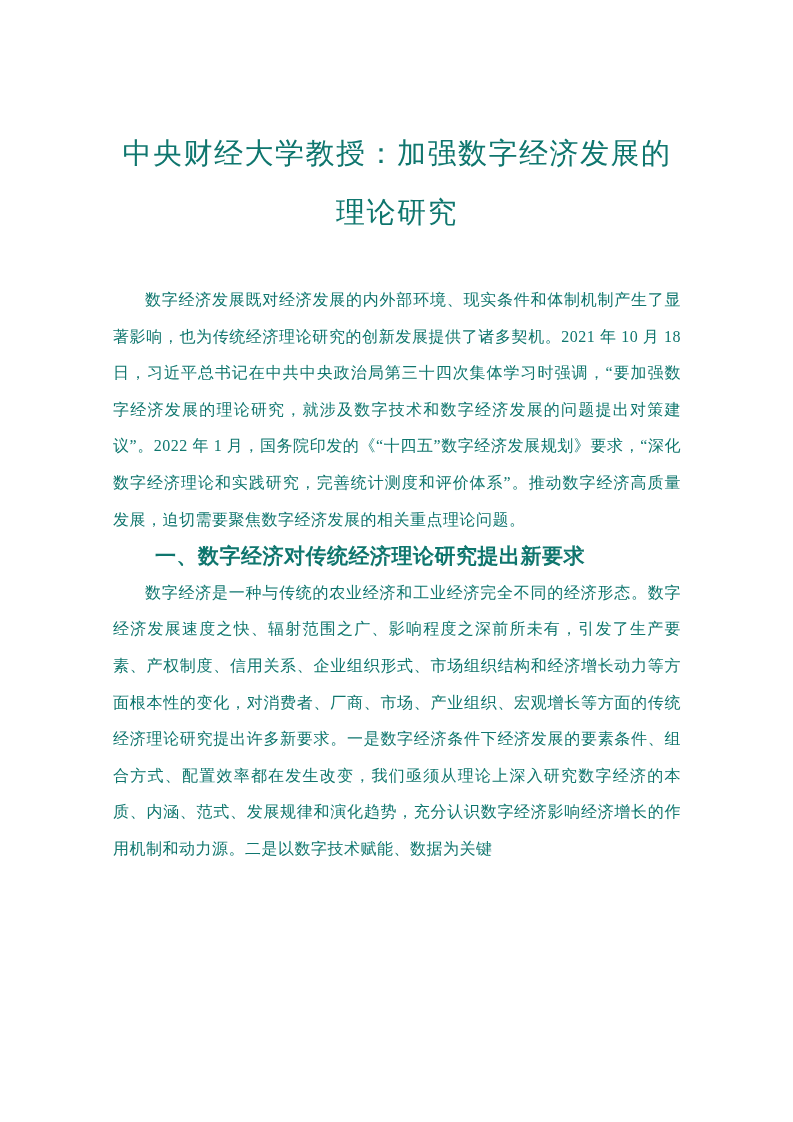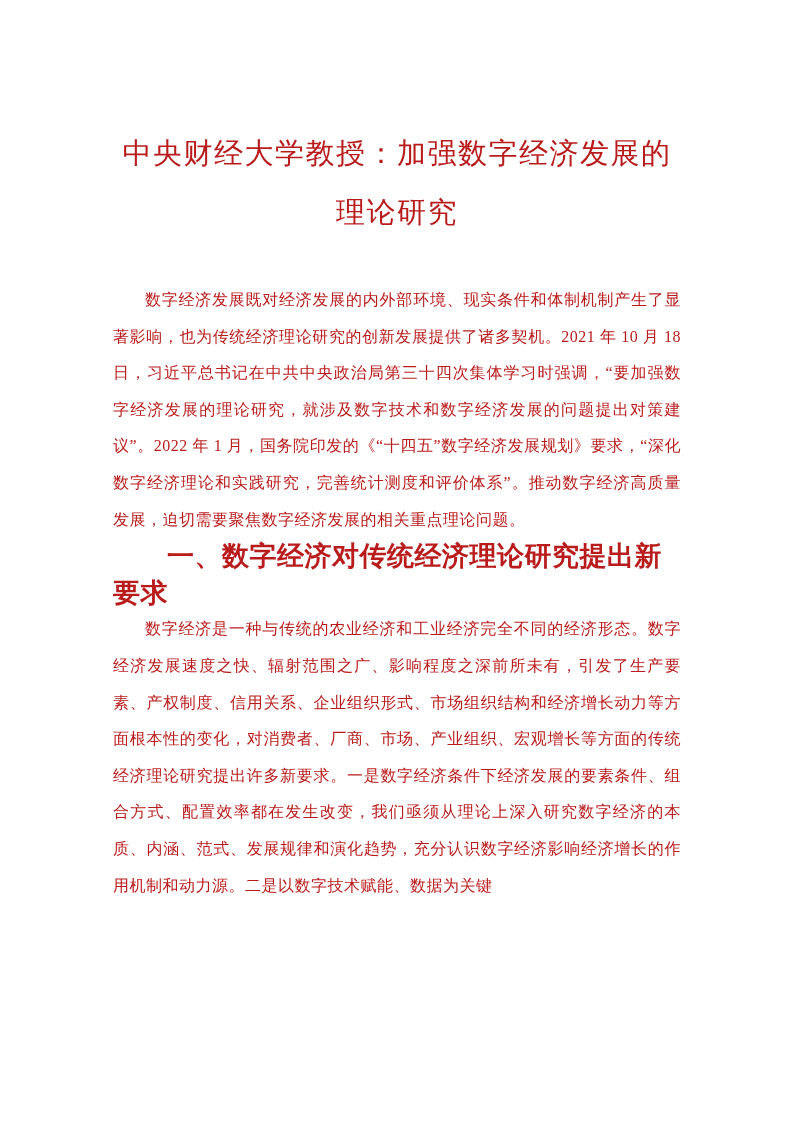--- a/index.html
+++ b/index.html
@@ -8,21 +8,21 @@
     background: #ffffff;
   }
   .page {
     position: relative;
     width: 793px;
     height: 1122px;
     margin: 0;
     background: #ffffff;
     box-sizing: border-box;
     padding: 124px 112px 0 113px;
-    color: #b91c1c;
+    color: #0f766e;
     font-family: "Liberation Serif", "DejaVu Serif", serif;
     overflow: hidden;
   }
   .doc-title {
     margin: 0 0 40px 0;
     font-size: 29px;
     font-weight: normal;
     line-height: 59px;
     text-align: center;
     letter-spacing: 1.5px;
@@ -33,21 +33,21 @@
     font-size: 16px;
     line-height: 36.6px;
     letter-spacing: 0.5px;
     text-align: justify;
     text-justify: inter-ideograph;
     text-indent: 2em;
     word-break: break-all;
   }
   .section-heading {
     margin: 0;
-    font-size: 27px;
+    font-size: 21px;
     font-weight: bold;
     line-height: 36.6px;
     letter-spacing: 0.5px;
     text-indent: 2em;
     font-family: "Liberation Sans", "DejaVu Sans", sans-serif;
   }
 </style>
 </head>
 <body>
 

